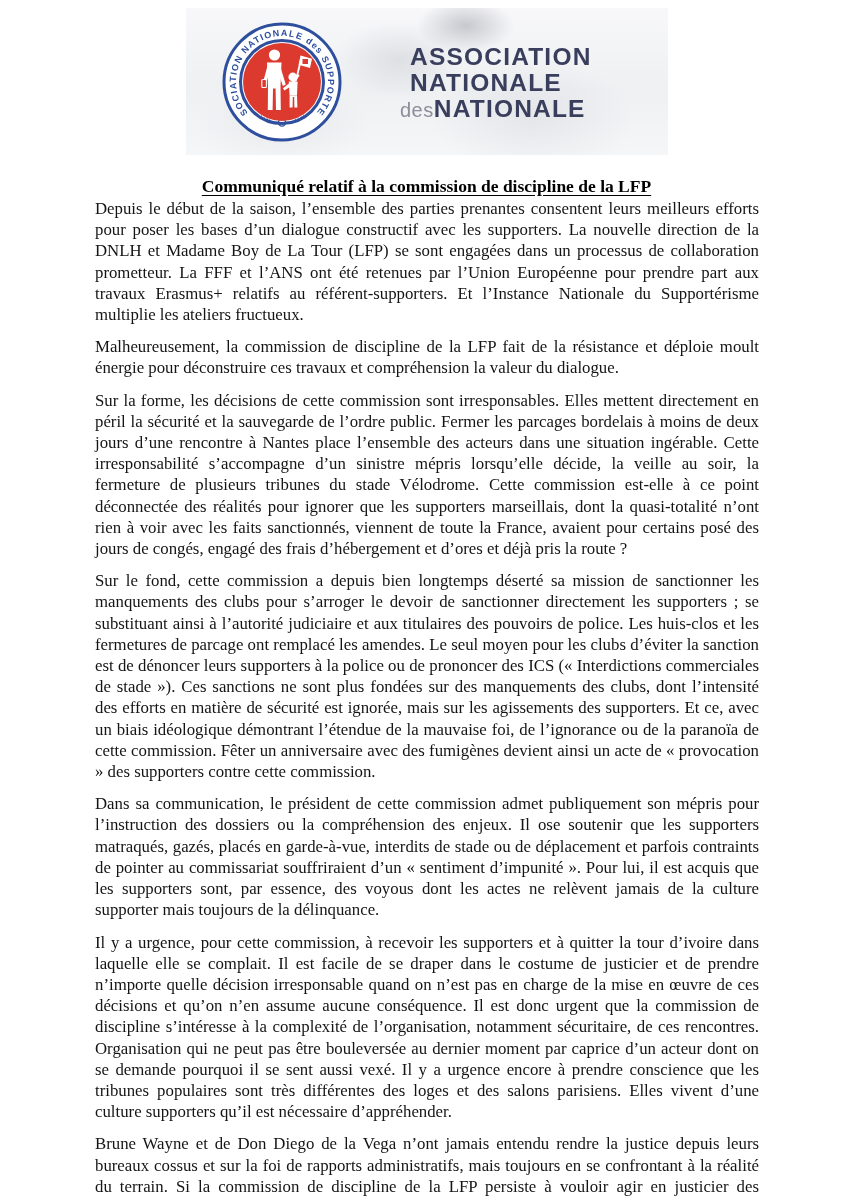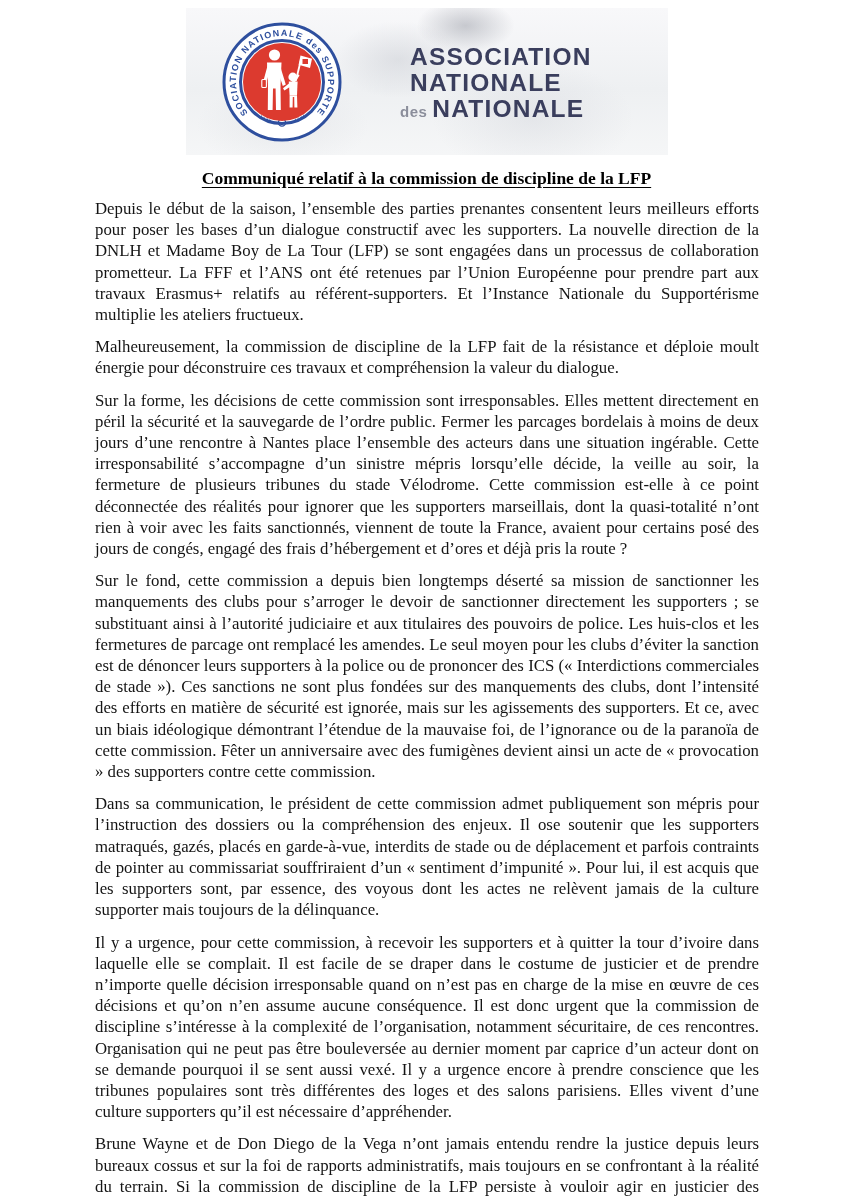--- a/index.html
+++ b/index.html
@@ -26,27 +26,27 @@
 
   .wordmark {
     position:absolute; left:214px; top:36px;
     font-family:"Liberation Sans","DejaVu Sans",sans-serif;
     font-weight:bold; font-size:24.5px; line-height:26px;
     letter-spacing:1.2px; color:#3a3e5d; white-space:nowrap;
   }
   .wm-line { padding-left:10px; }
   .wm-line3 { padding-left:0; }
   .wm-des {
-    font-weight:bold; font-size:15px; color:#8b8e9b;
-    letter-spacing:0.5px; margin-right:5px;
+    font-weight:normal; font-size:20px; color:#8b8e9b;
+    letter-spacing:0.5px; 
   }
 
   
   .doc-title {
-    position:absolute; top:168px; left:0; width:100%;
+    position:absolute; top:176px; left:0; width:100%;
     text-align:center; font-size:17.5px; font-weight:bold;
     text-decoration:underline; text-underline-offset:3px;
     color:#000000;
   }
 
   
   .doc-body {
     position:absolute; top:198px; left:95px; width:664px;
     font-size:16.8px; line-height:21.2px; text-align:justify;
     color:#141414;

